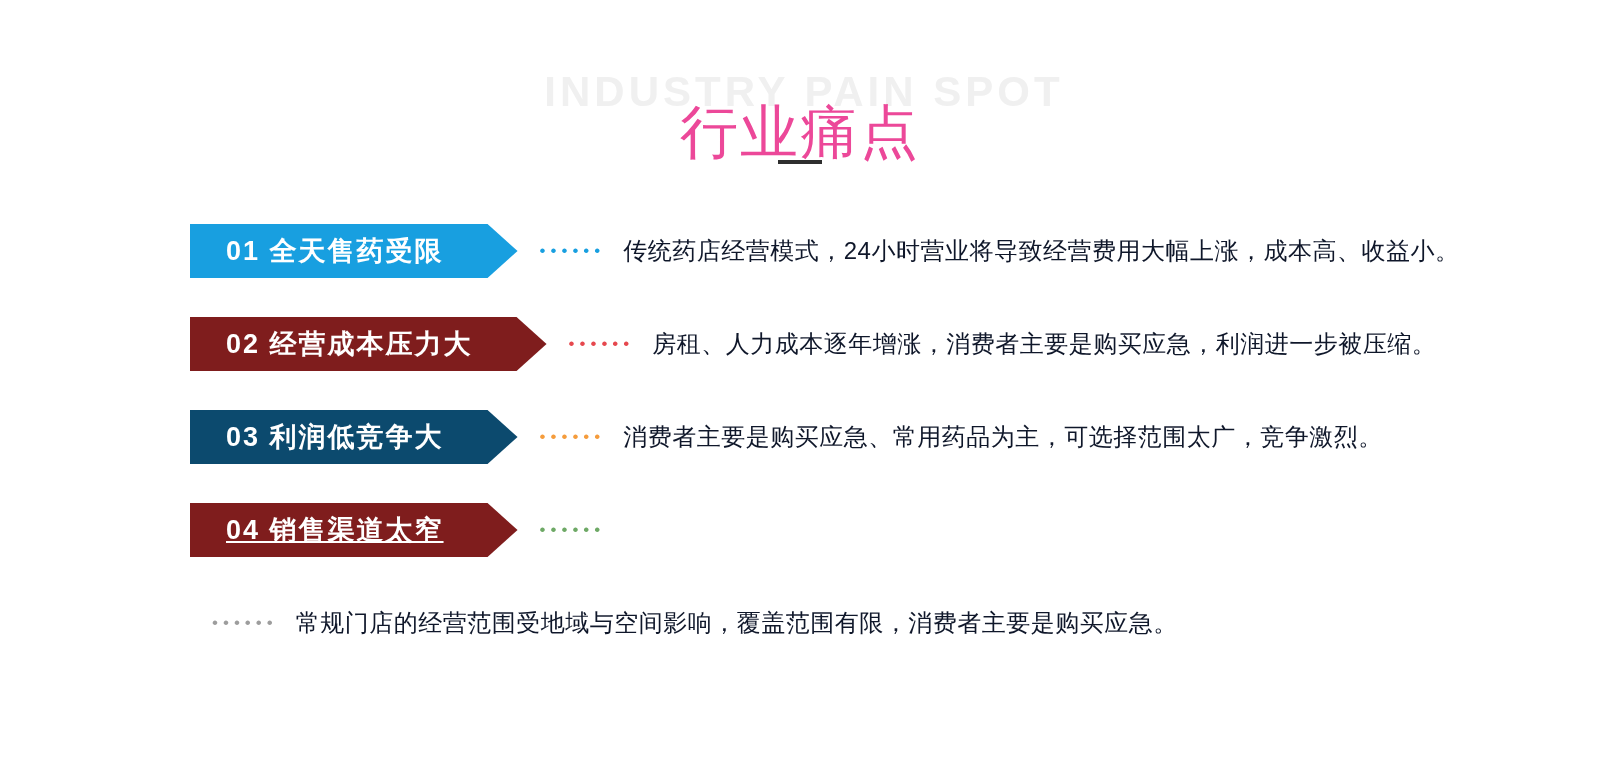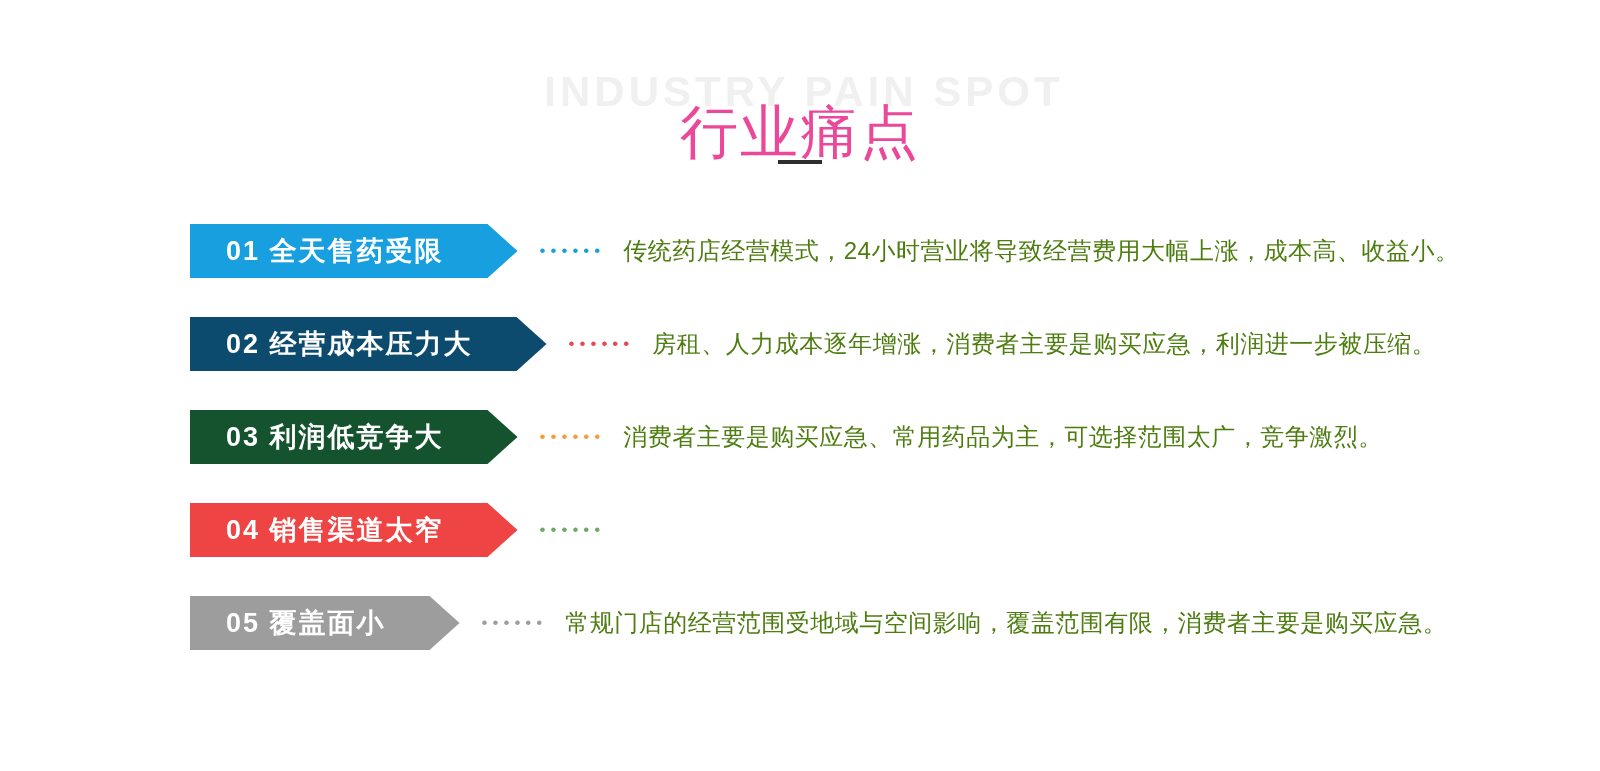--- a/index.html
+++ b/index.html
@@ -90,21 +90,21 @@
     font-size: 17px;
     letter-spacing: 5px;
     line-height: 1;
     flex: 0 0 auto;
     transform: translateY(-1px);
   }
 
   .description {
     margin-left: 18px;
     font-size: 24px;
-    color: #4d7c0f;
+    color: #0f172a;
     letter-spacing: 0.5px;
     flex: 0 0 auto;
   }
 </style>
 </head>
 <body>
 
 <div class="page">
 
   <div class="header">
@@ -117,44 +117,41 @@
 
     <div class="row">
       <div class="banner" style="background: rgb(24, 159, 224);">
         <span>01 全天售药受限</span>
       </div>
       <span class="dot-leader" style="color: rgb(24, 159, 224);">••••••</span>
       <span class="description">传统药店经营模式，24小时营业将导致经营费用大幅上涨，成本高、收益小。</span>
     </div>
 
     <div class="row">
-      <div class="banner" style="background: #0c4a6e;">
+      <div class="banner" style="background: #7f1d1d;">
         <span>02 经营成本压力大</span>
       </div>
       <span class="dot-leader" style="color: rgb(230, 72, 78);">••••••</span>
       <span class="description">房租、人力成本逐年增涨，消费者主要是购买应急，利润进一步被压缩。</span>
     </div>
 
     <div class="row">
-      <div class="banner" style="background: #14532d;">
+      <div class="banner" style="background: #0c4a6e;">
         <span>03 利润低竞争大</span>
       </div>
       <span class="dot-leader" style="color: rgb(245, 156, 60);">••••••</span>
       <span class="description">消费者主要是购买应急、常用药品为主，可选择范围太广，竞争激烈。</span>
     </div>
 
     <div class="row">
-      <div class="banner" style="background: #ef4444;">
+      <div class="banner" style="background: #7f1d1d; text-decoration: underline;">
         <span>04 销售渠道太窄</span>
       </div>
       <span class="dot-leader" style="color: rgb(110, 169, 102);">••••••</span>
     </div>
 
     <div class="row">
-      <div class="banner" style="background: rgb(157, 157, 157);">
-        <span>05 覆盖面小</span>
-      </div>
       <span class="dot-leader" style="color: rgb(157, 157, 157);">••••••</span>
       <span class="description">常规门店的经营范围受地域与空间影响，覆盖范围有限，消费者主要是购买应急。</span>
     </div>
 
   </div>
 </div>
 
 </body></html>

